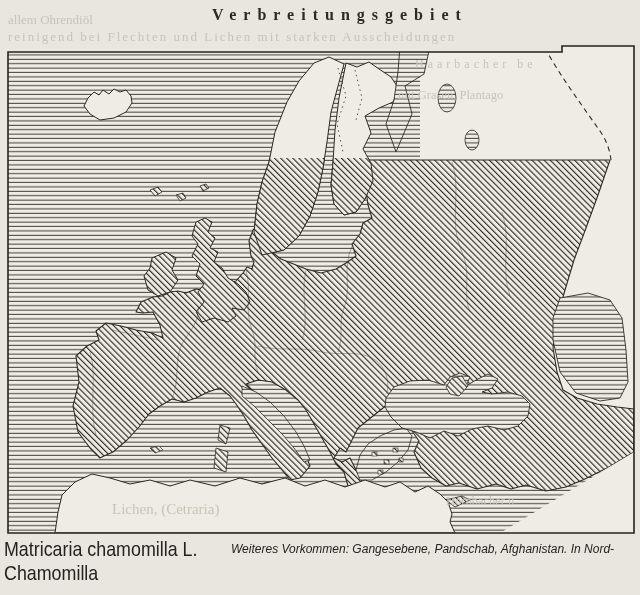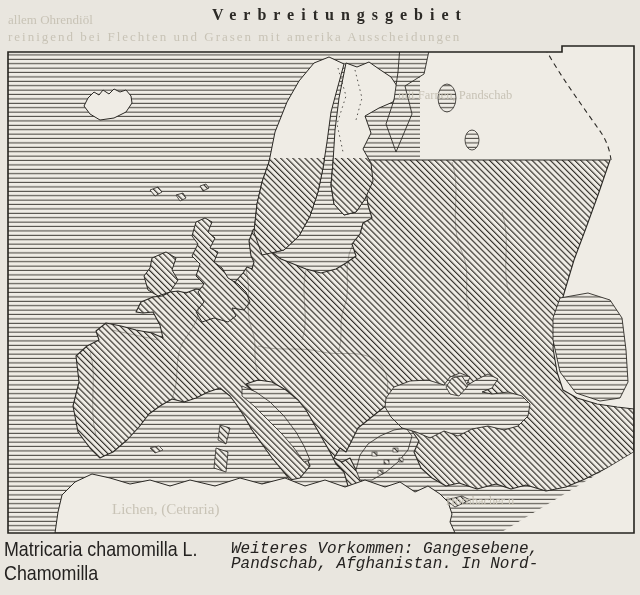--- a/index.html
+++ b/index.html
@@ -22,22 +22,22 @@
   
   .species{
     position:absolute; left:4px; top:537px; z-index:3;
     font-family:"Liberation Sans", sans-serif;
     font-size:21px; line-height:24px; font-weight:400;
     transform:scaleX(0.85); transform-origin:left top;
     color:#242220; white-space:nowrap;
   }
   .note{
     position:absolute; left:231px; top:542px; width:404px; z-index:3;
-    font-family:Liberation Mono, monospace; font-style:italic;
-    font-size:16px; line-height:15px; color:#242220;
+    font-family:Liberation Sans, sans-serif; font-style:italic;
+    font-size:12px; line-height:15px; color:#242220;
   }
   .note .l2{display:block; padding-left:9px;}
   
   .bleed{
     position:absolute; z-index:2; color:#c8c3b6;
     font-family:"Liberation Serif", serif; filter:blur(0.6px);
     white-space:nowrap; pointer-events:none;
   }
   .bt0{top:12px; left:8px; font-size:13px;}
   .bt1{top:29px; left:8px; font-size:13px; width:630px; letter-spacing:2px;}
@@ -45,22 +45,23 @@
   .bt3{top:88px; left:398px; font-size:12.5px;}
   .bt4{top:494px; left:446px; font-size:12.5px;}
   .bt5{top:501px; left:112px; font-size:15px;}
 </style>
 </head>
 <body>
 
 <div class="page">
 
   <span class="bleed bt0">allem Ohrendiöl</span>
-  <span class="bleed bt1">reinigend bei Flechten und Grasen mit amerika Ausscheidungen</span>
-  <span class="bleed bt3">mit Farnen, Pandschab</span>
+  <span class="bleed bt1">reinigend bei Flechten und Lichen mit starken Ausscheidungen</span>
+  <span class="bleed bt2">Haarbacher be</span>
+  <span class="bleed bt3">mit Grasen, Plantago</span>
   <span class="bleed bt4">Hornbacher u</span>
   <span class="bleed bt5">Lichen, (Cetraria)</span>
 
   <div class="title">Verbreitungsgebiet</div>
 
   <svg class="map" width="640" height="595" viewBox="0 0 640 595" aria-hidden="true">
     <defs>
       <pattern id="sea" width="6" height="4.4" patternUnits="userSpaceOnUse">
         <rect width="6" height="4.4" fill="#efece5"></rect>
         <rect width="6" height="0.95" y="1.6" fill="#38352f"></rect>

